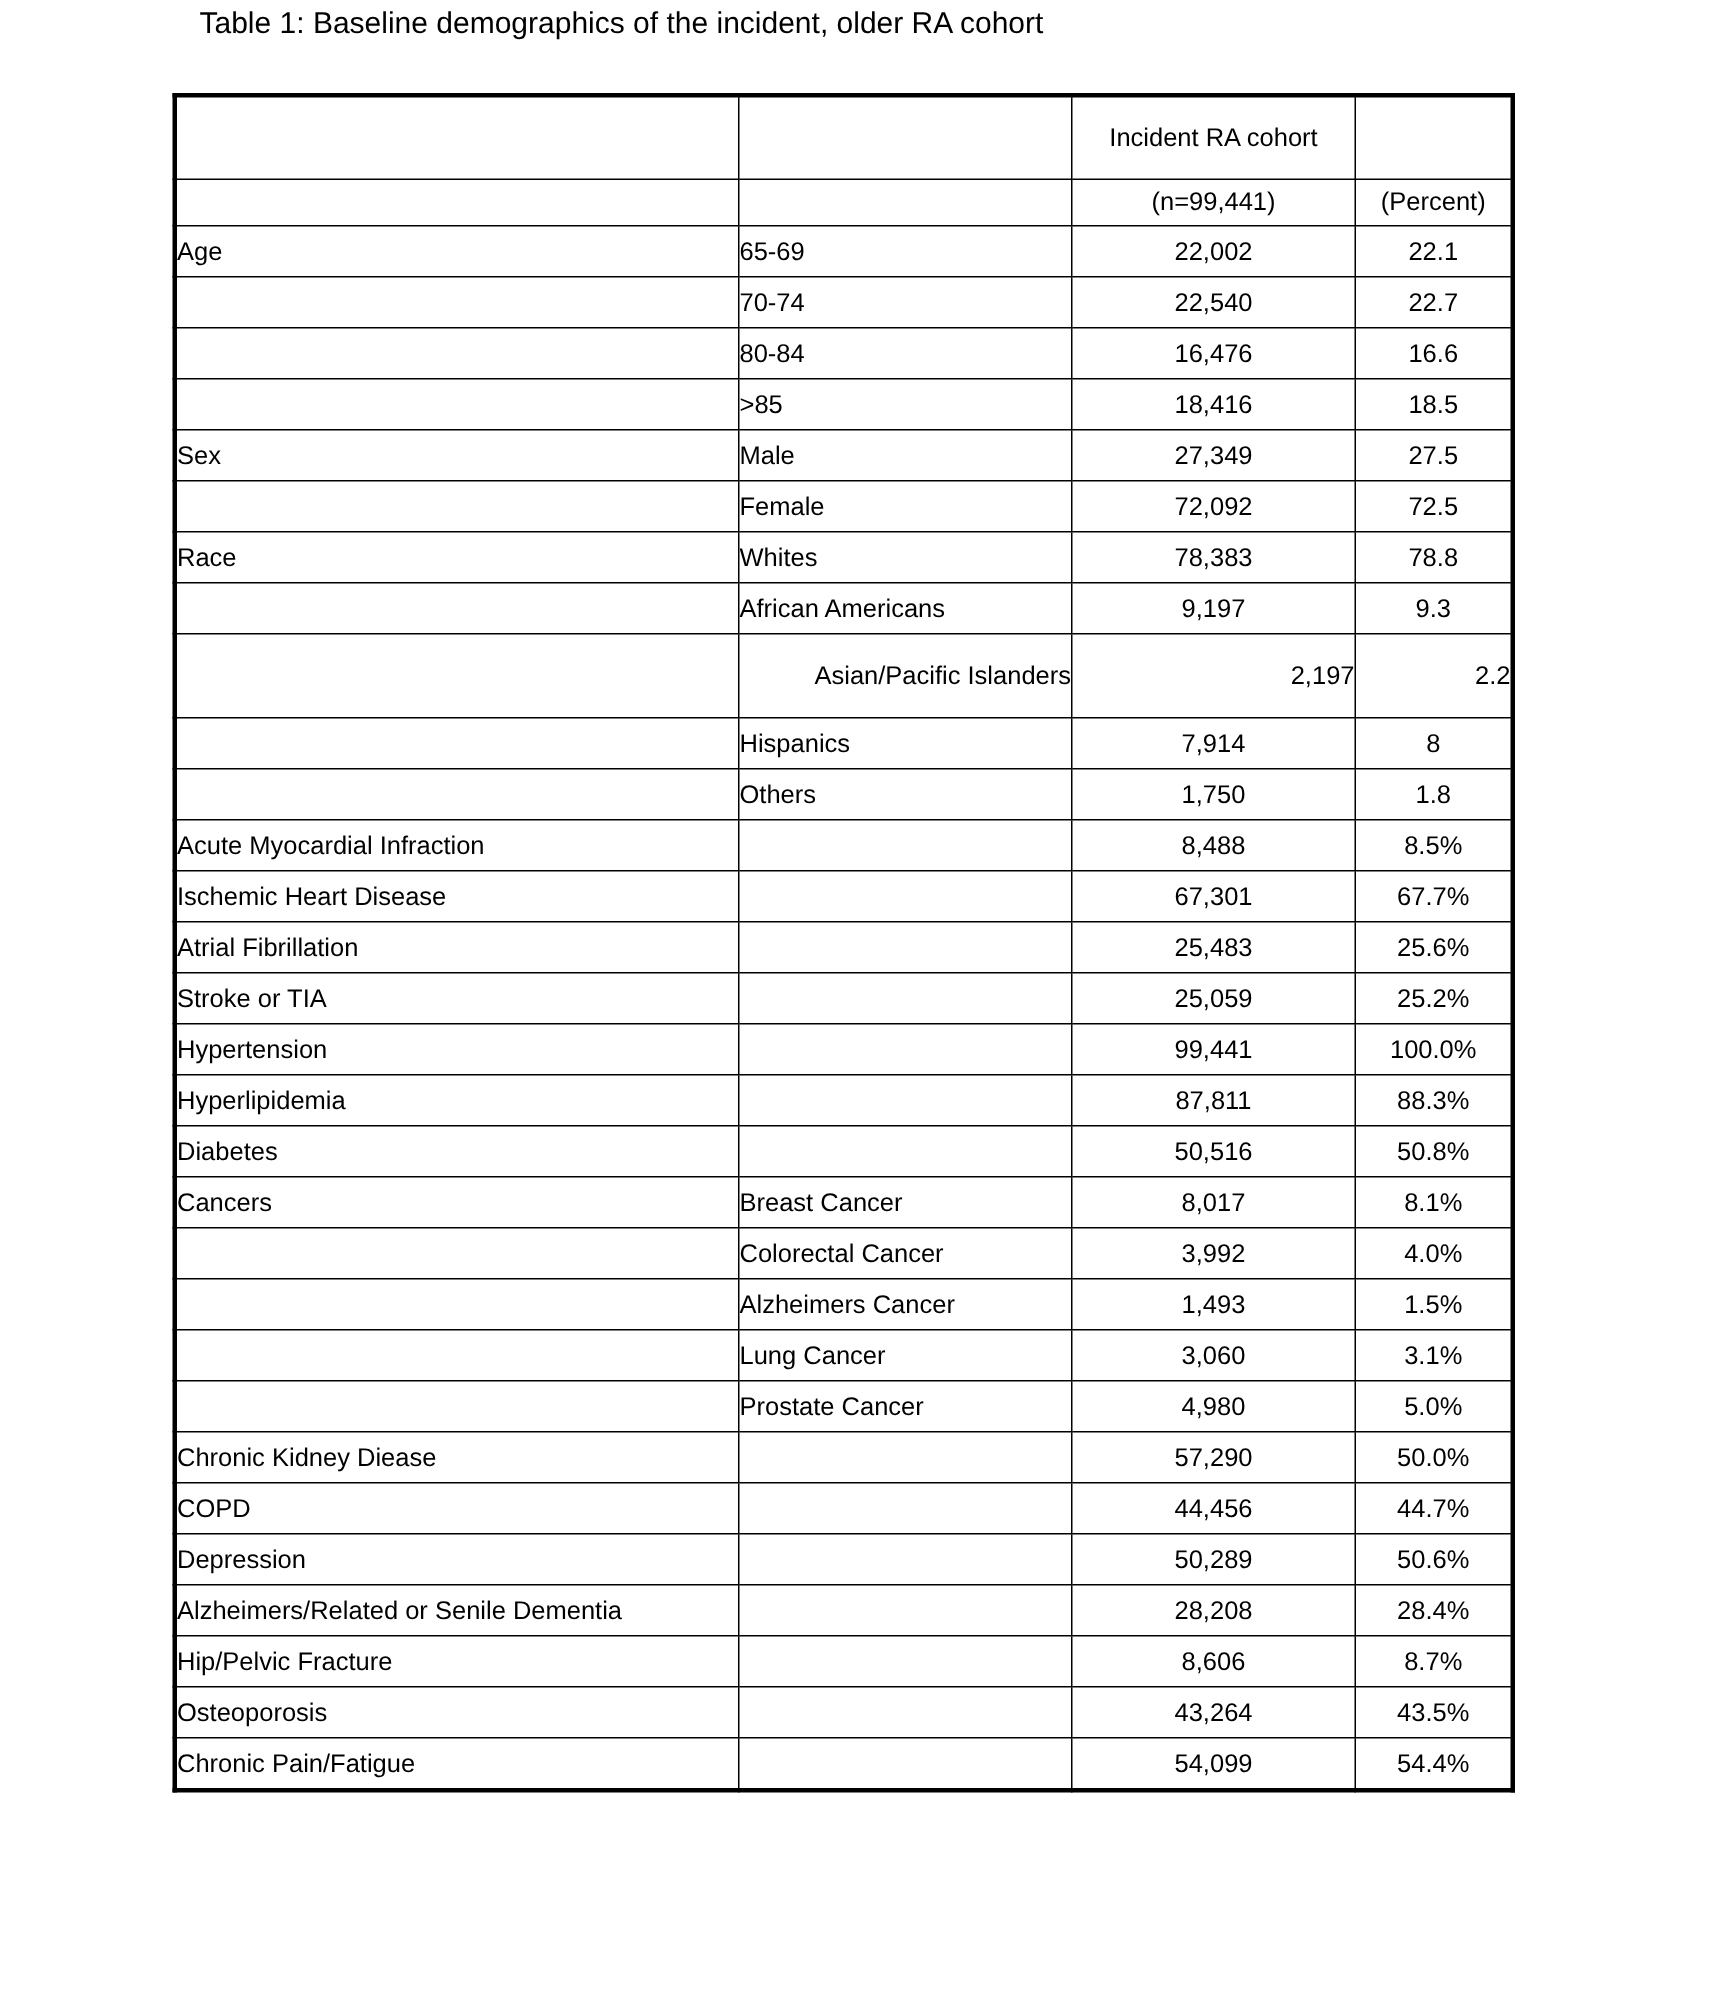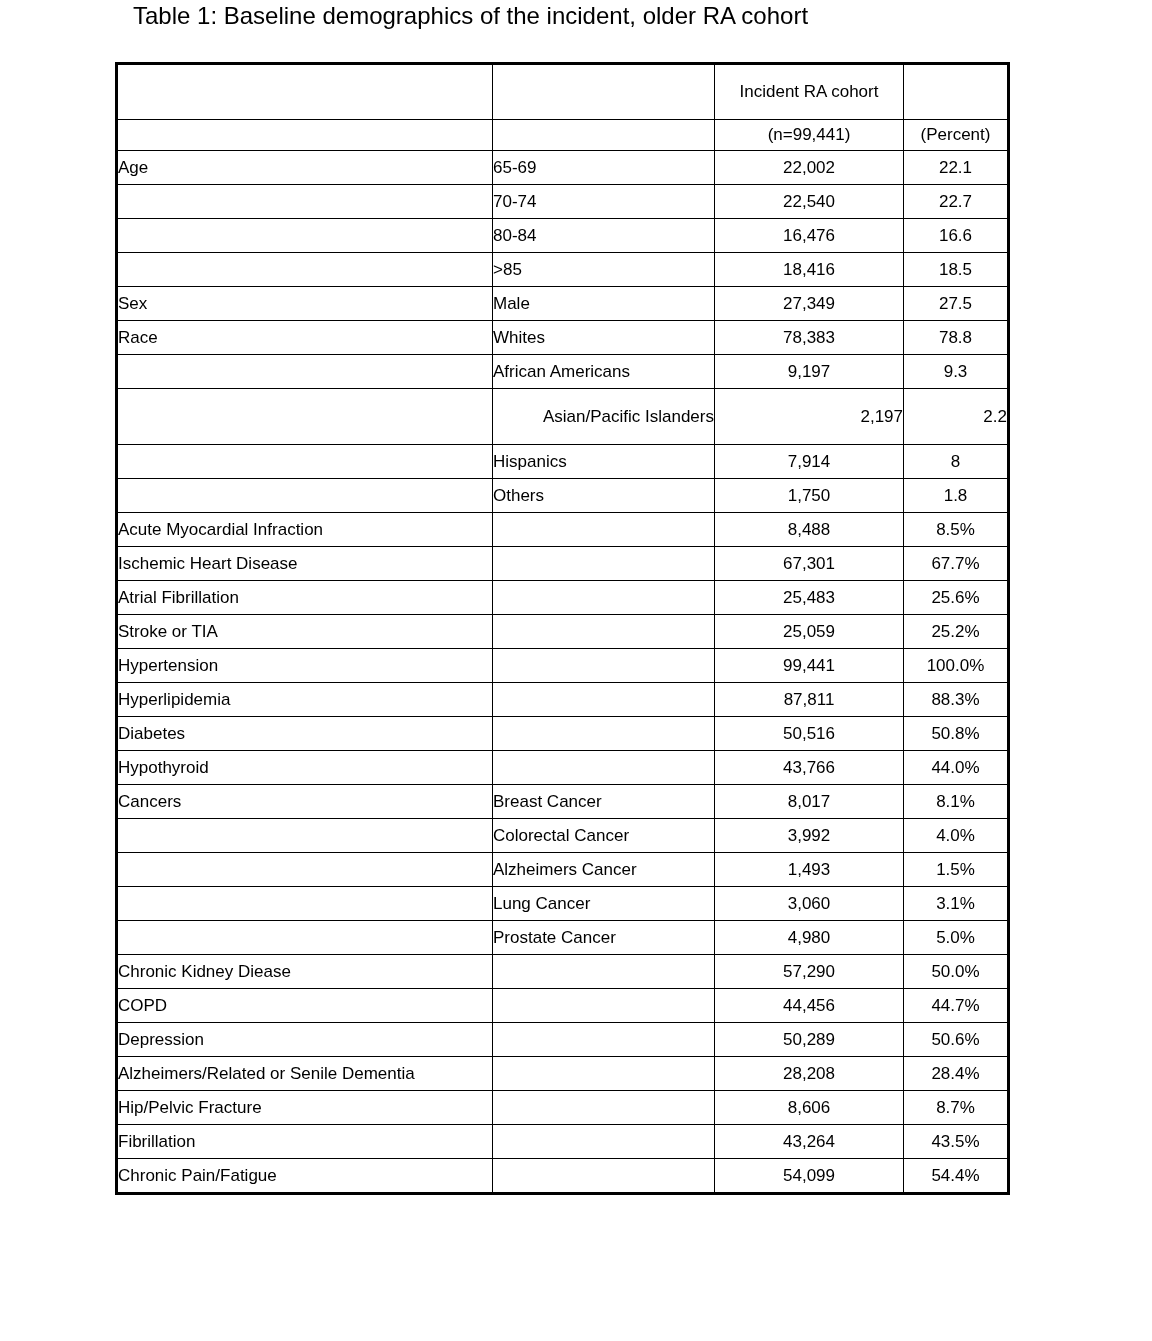--- a/index.html
+++ b/index.html
@@ -12,21 +12,21 @@
     width: 1152px;
     height: 1341px;
     background: #ffffff;
     font-family: "Liberation Sans", sans-serif;
     color: #000000;
   }
   .doc-title {
     position: absolute;
     left: 133px;
     top: 4px;
-    font-size: 24px;
+    font-size: 20px;
     line-height: 24px;
     color: #000000;
     white-space: nowrap;
   }
   table.demo-table {
     position: absolute;
     left: 115px;
     top: 62px;
     width: 892px;
     border-collapse: collapse;
@@ -112,20 +112,26 @@
           <td class="c3">18,416</td>
           <td class="c4">18.5</td>
         </tr>
         <tr>
           <td class="c1">Sex</td>
           <td class="c2">Male</td>
           <td class="c3">27,349</td>
           <td class="c4">27.5</td>
         </tr>
         <tr>
+          <td class="c1"></td>
+          <td class="c2">Female</td>
+          <td class="c3">72,092</td>
+          <td class="c4">72.5</td>
+        </tr>
+        <tr>
           <td class="c1">Race</td>
           <td class="c2">Whites</td>
           <td class="c3">78,383</td>
           <td class="c4">78.8</td>
         </tr>
         <tr>
           <td class="c1"></td>
           <td class="c2">African Americans</td>
           <td class="c3">9,197</td>
           <td class="c4">9.3</td>
@@ -184,26 +190,20 @@
           <td class="c3">87,811</td>
           <td class="c4">88.3%</td>
         </tr>
         <tr>
           <td class="c1">Diabetes</td>
           <td class="c2"></td>
           <td class="c3">50,516</td>
           <td class="c4">50.8%</td>
         </tr>
         <tr>
-          <td class="c1">Hypothyroid</td>
-          <td class="c2"></td>
-          <td class="c3">43,766</td>
-          <td class="c4">44.0%</td>
-        </tr>
-        <tr>
           <td class="c1">Cancers</td>
           <td class="c2">Breast Cancer</td>
           <td class="c3">8,017</td>
           <td class="c4">8.1%</td>
         </tr>
         <tr>
           <td class="c1"></td>
           <td class="c2">Colorectal Cancer</td>
           <td class="c3">3,992</td>
           <td class="c4">4.0%</td>
@@ -250,21 +250,21 @@
           <td class="c3">28,208</td>
           <td class="c4">28.4%</td>
         </tr>
         <tr>
           <td class="c1">Hip/Pelvic Fracture</td>
           <td class="c2"></td>
           <td class="c3">8,606</td>
           <td class="c4">8.7%</td>
         </tr>
         <tr>
-          <td class="c1">Fibrillation</td>
+          <td class="c1">Osteoporosis</td>
           <td class="c2"></td>
           <td class="c3">43,264</td>
           <td class="c4">43.5%</td>
         </tr>
         <tr>
           <td class="c1">Chronic Pain/Fatigue</td>
           <td class="c2"></td>
           <td class="c3">54,099</td>
           <td class="c4">54.4%</td>
         </tr>

